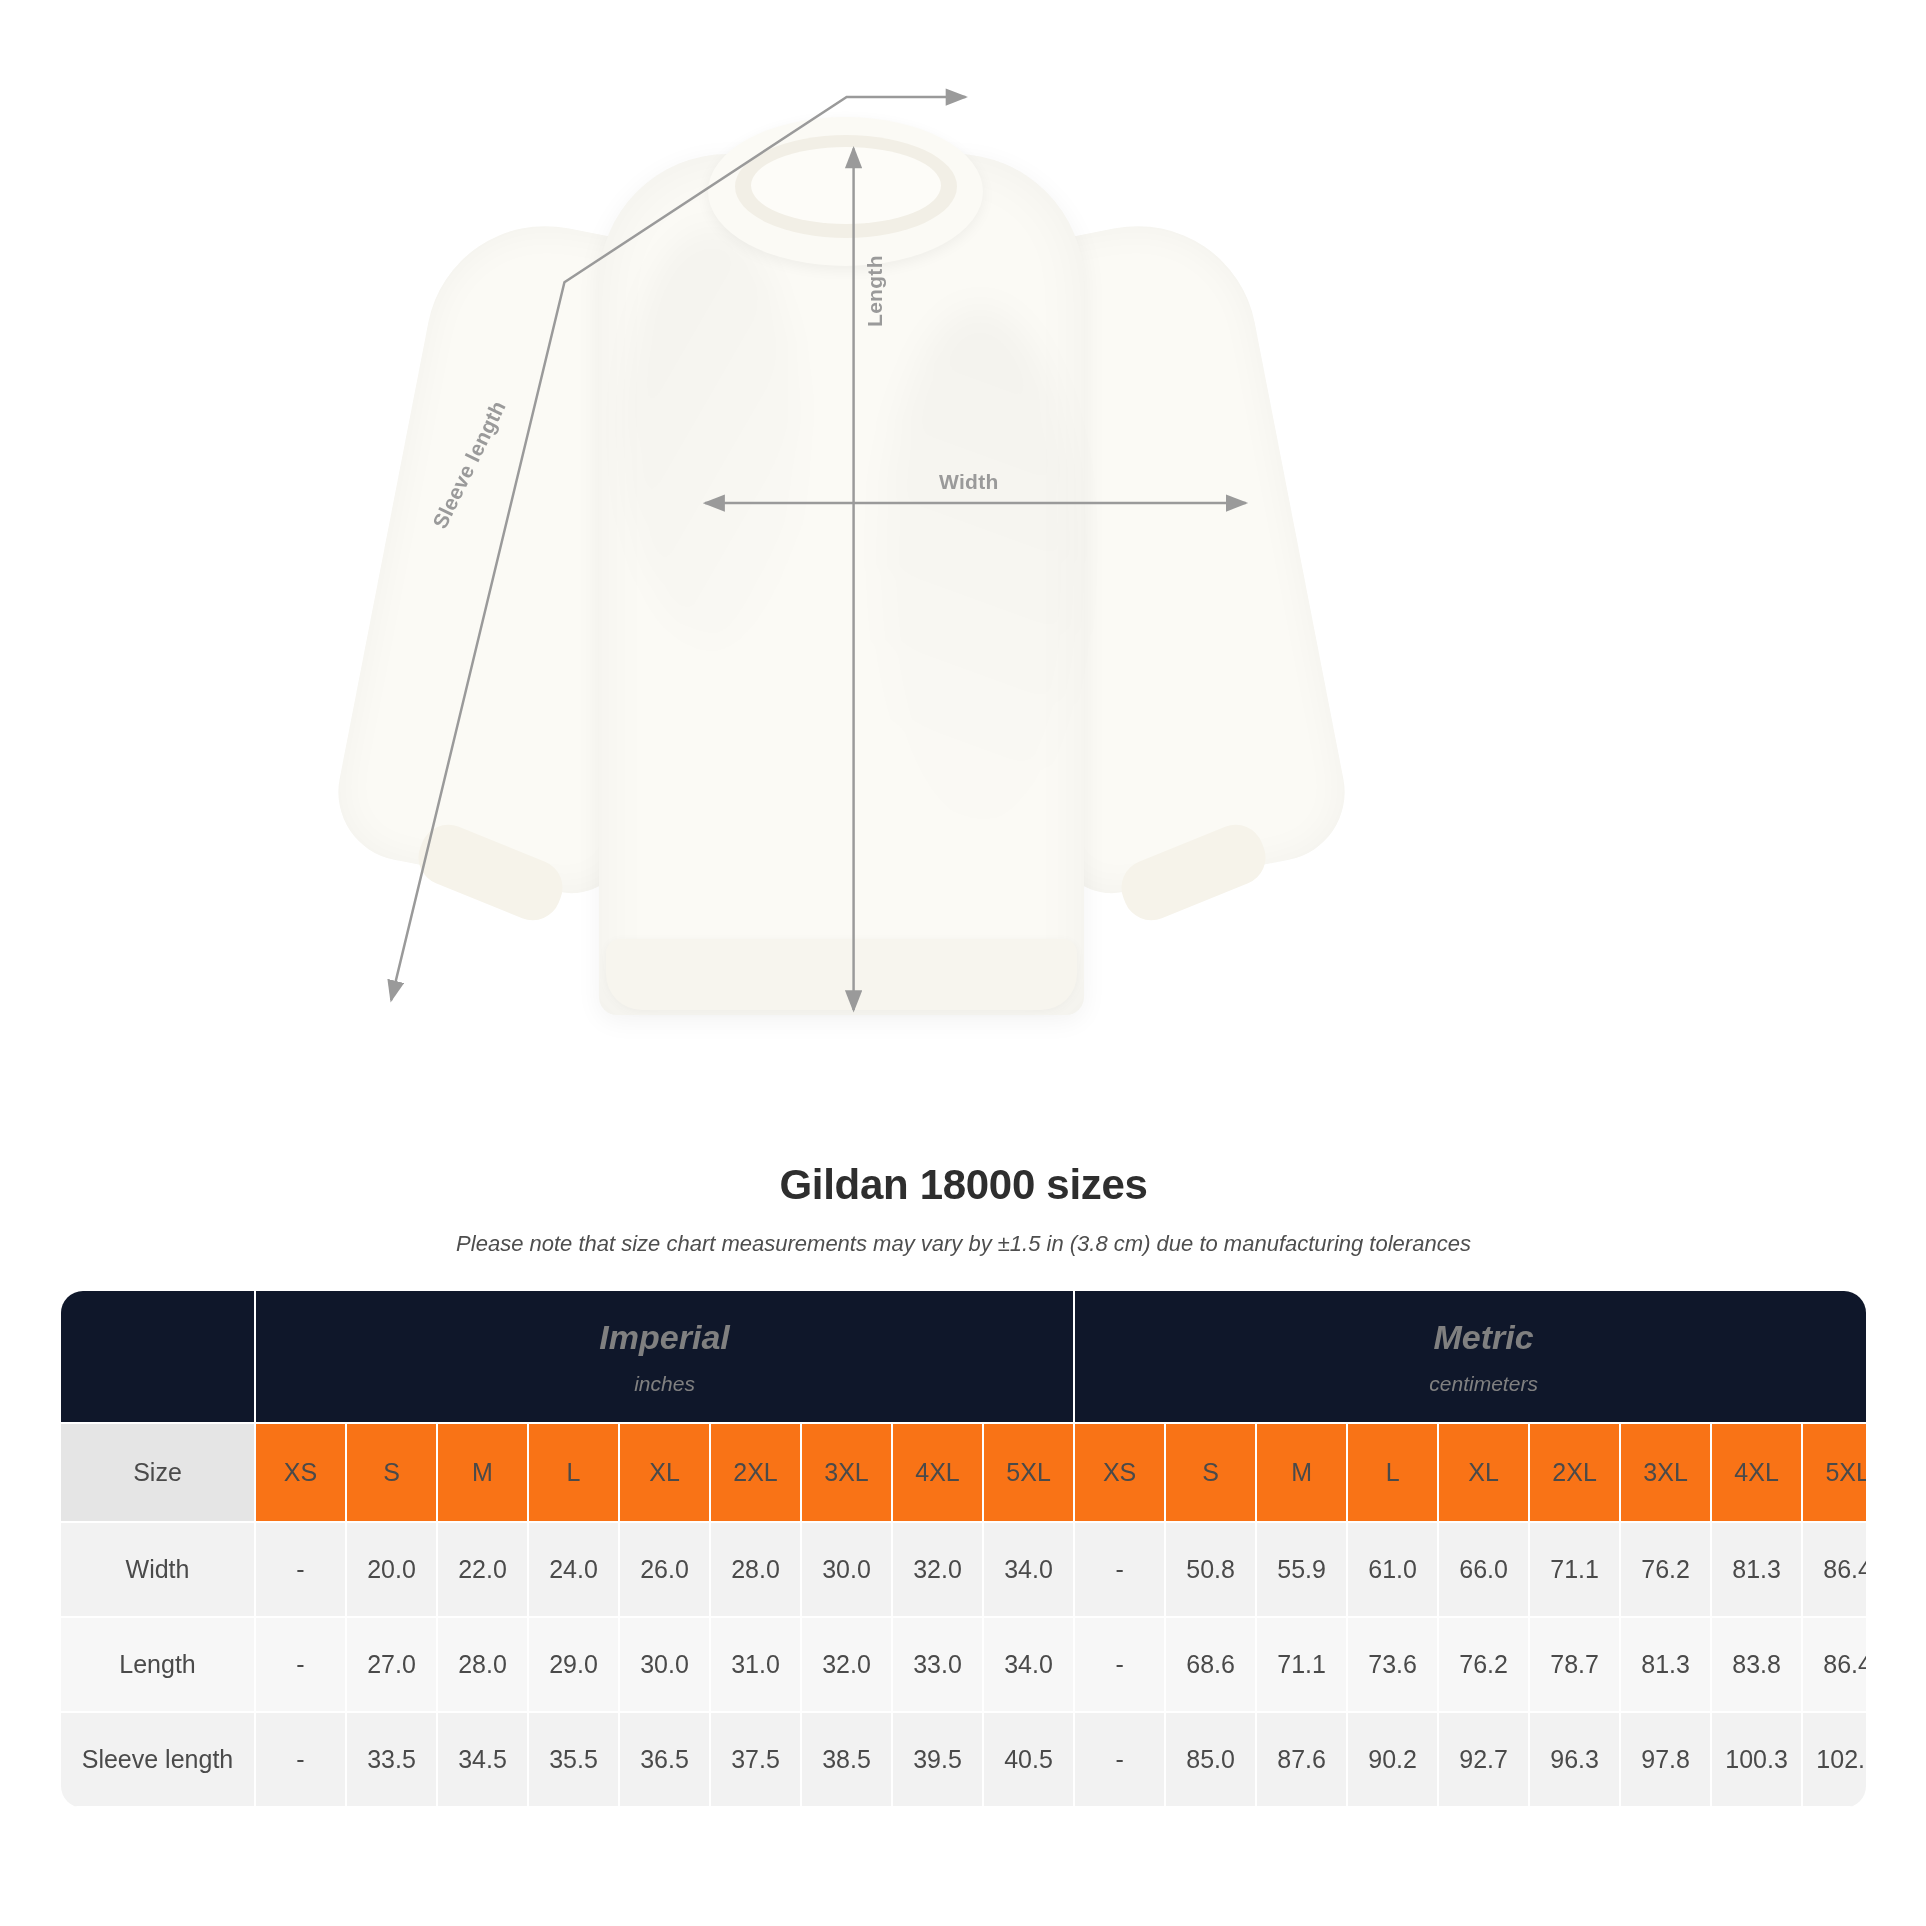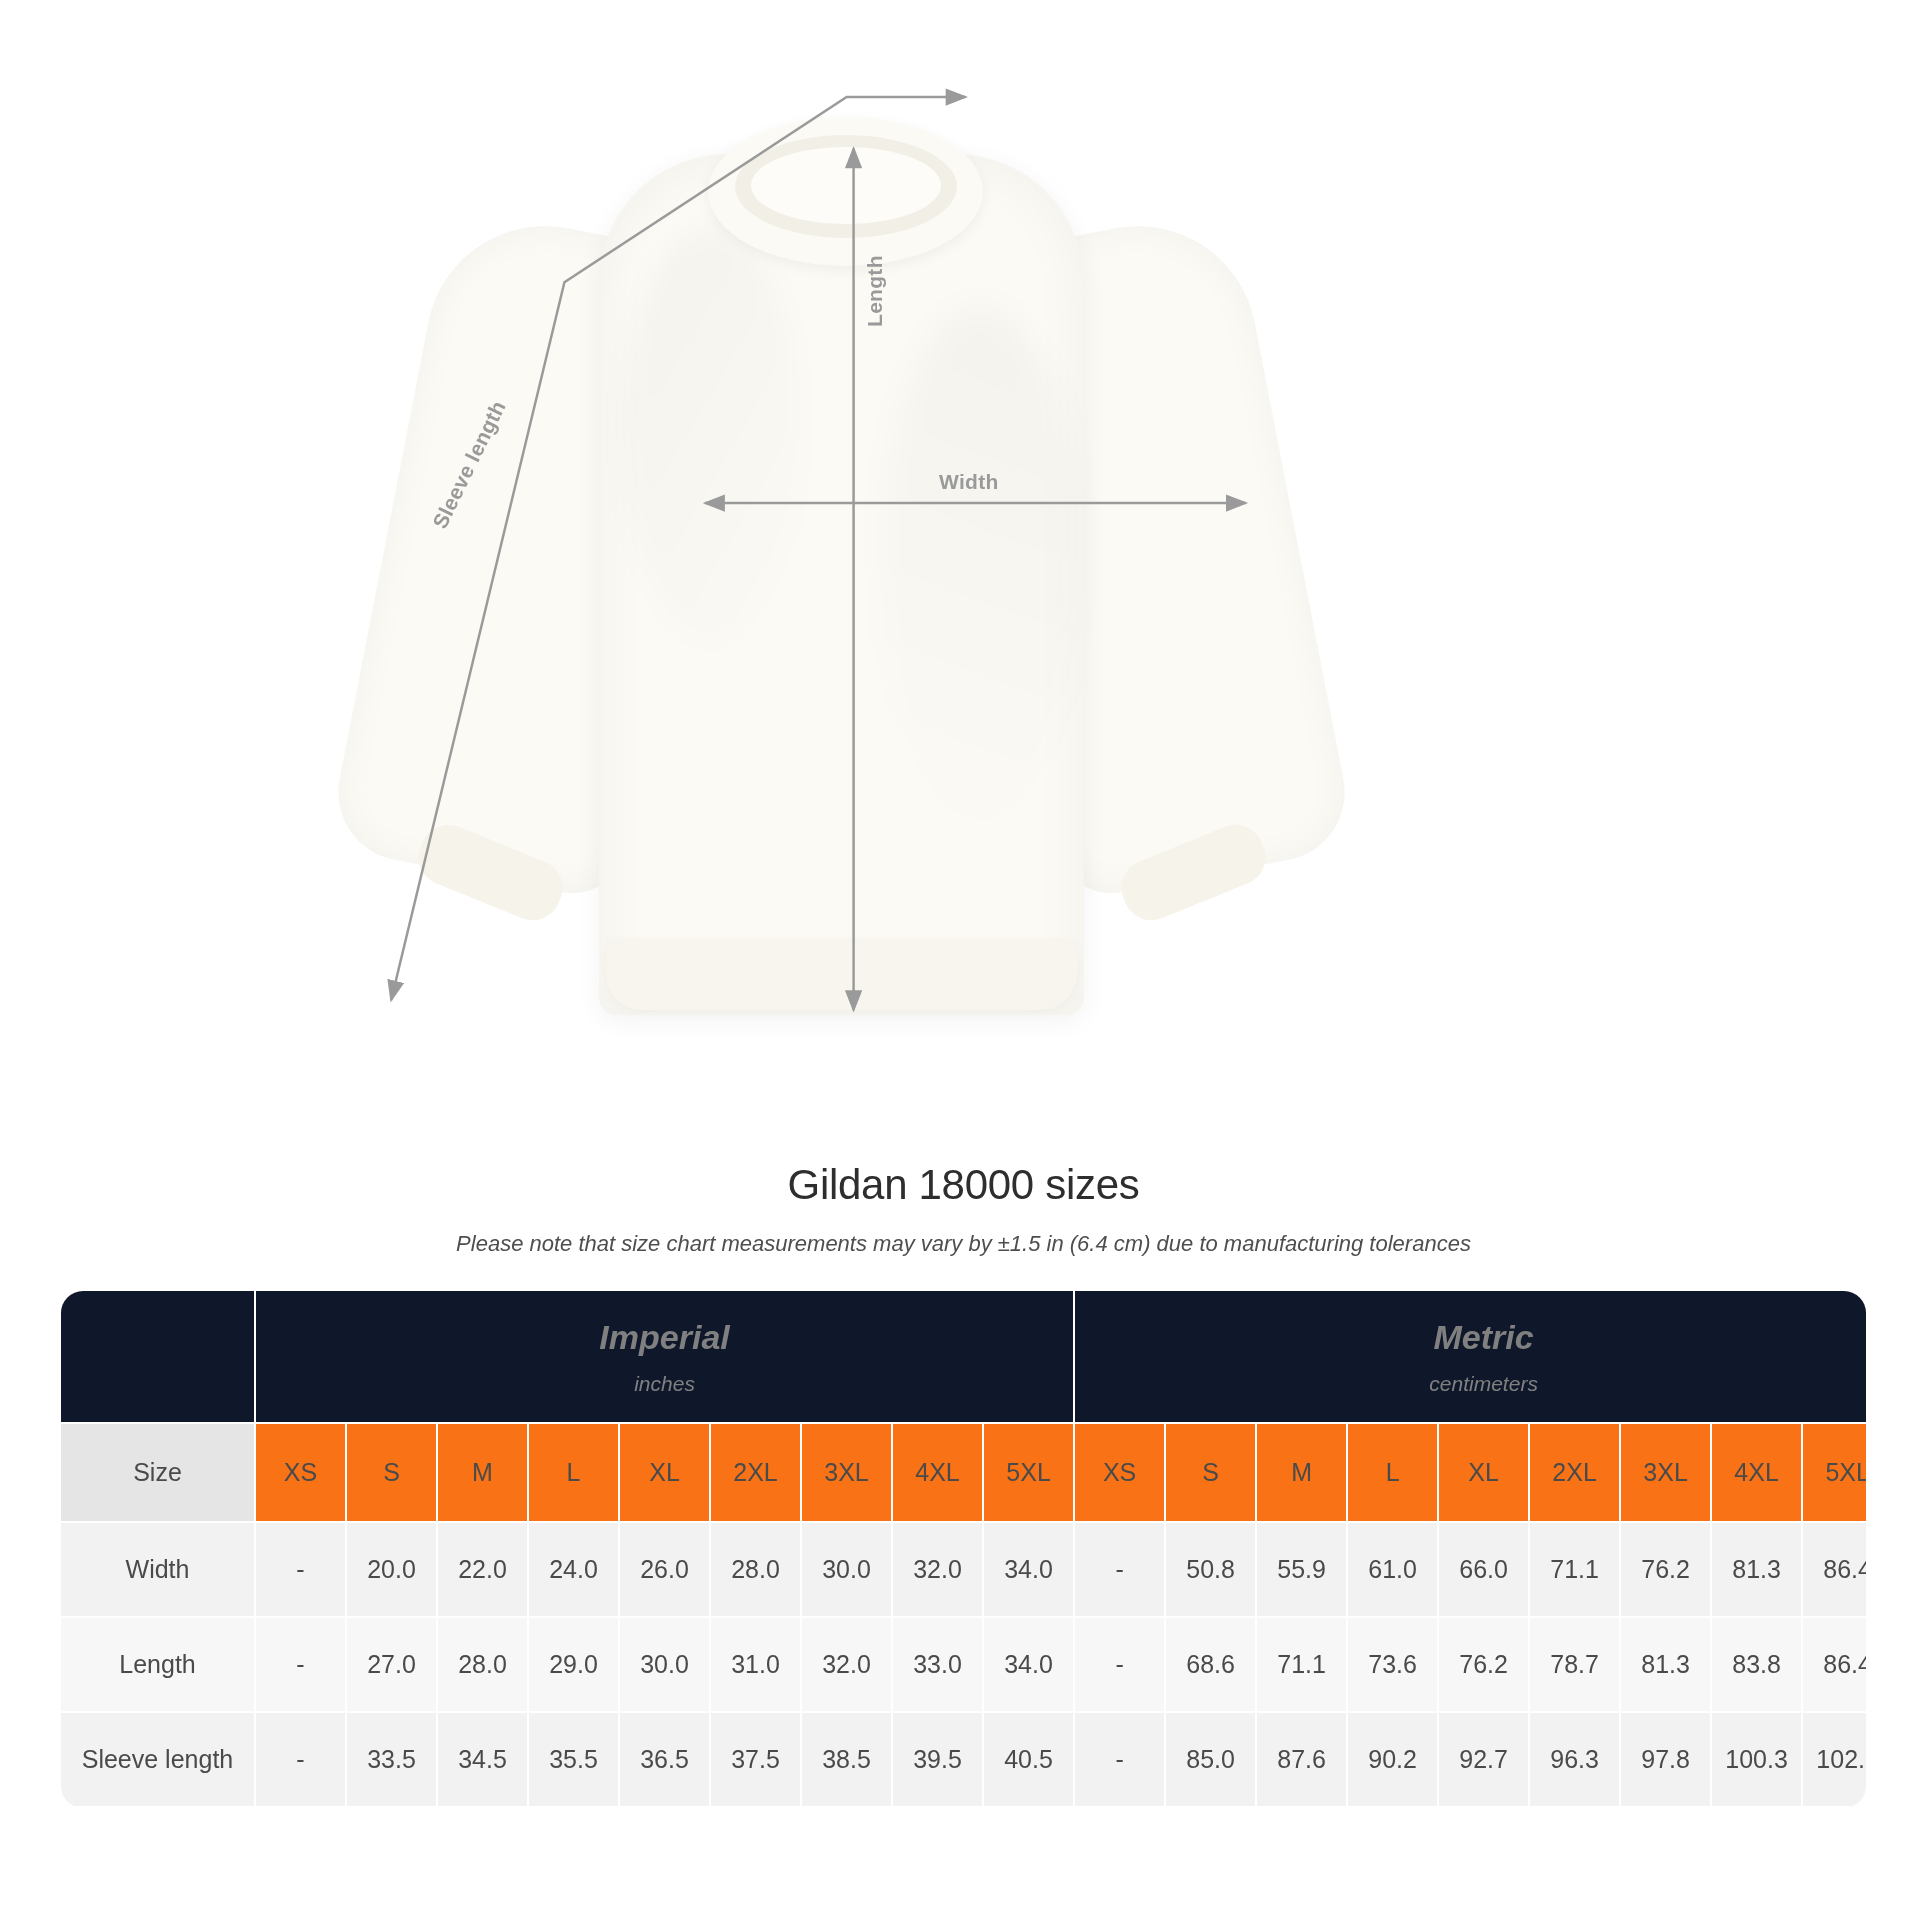--- a/index.html
+++ b/index.html
@@ -173,21 +173,21 @@
     transform-origin: left top;
   }
 
   
   .title-block {
     text-align: center;
     margin-top: 42px;
   }
   .chart-title {
     font-size: 42px;
-    font-weight: normal;
+    font-weight: bold;
     color: #2e2e2e;
     letter-spacing: -0.3px;
   }
   .chart-note {
     margin-top: 22px;
     font-size: 22px;
     font-style: italic;
     color: #4e4e4e;
   }
 
@@ -288,21 +288,21 @@
     <path d="M 975 98 L 855 98 L 570 285 L 395 1010" fill="none" stroke="#9a9a9a" stroke-width="2.5" marker-start="url(#arrowstart)" marker-end="url(#arrow)"></path>
   </svg>
 
   <div class="meas-label label-length">Length</div>
   <div class="meas-label label-width">Width</div>
   <div class="meas-label label-sleeve">Sleeve length</div>
 </div>
 
 <div class="title-block">
   <div class="chart-title">Gildan 18000 sizes</div>
-  <div class="chart-note">Please note that size chart measurements may vary by ±1.5 in (6.4 cm) due to manufacturing tolerances</div>
+  <div class="chart-note">Please note that size chart measurements may vary by ±1.5 in (3.8 cm) due to manufacturing tolerances</div>
 </div>
 
 <div class="table-wrap">
   <table class="size-table">
     <colgroup id="colgroup">
         <col class="col-label">
         <col class="col-data">
         <col class="col-data">
         <col class="col-data">
         <col class="col-data">

